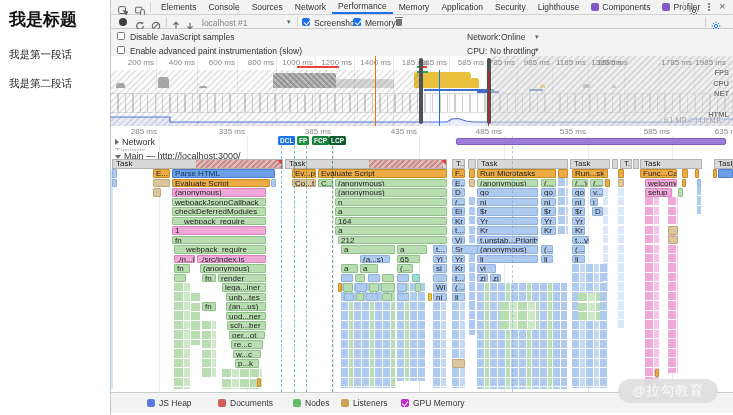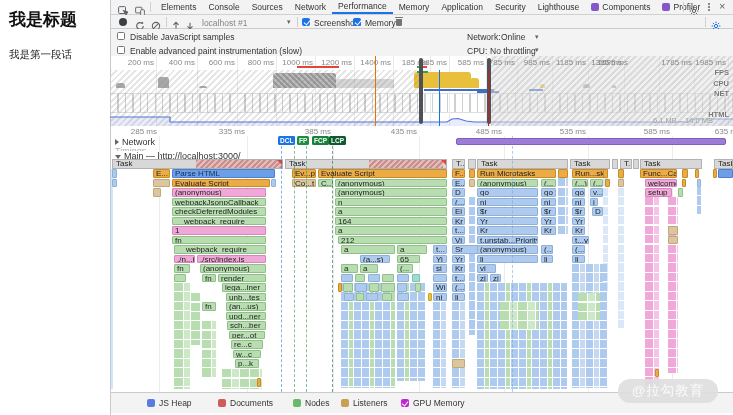--- a/index.html
+++ b/index.html
@@ -81,20 +81,21 @@
   .leg-sq{width:8px;height:8px;border-radius:2px;margin-right:4px;display:inline-block;position:relative;}
   .leg-sq.chk::after{content:"";position:absolute;left:2px;top:0.5px;width:3px;height:5px;border:solid #fff;border-width:0 1.4px 1.4px 0;transform:rotate(40deg);}
   #watermark{position:absolute;left:618px;top:379px;width:100px;height:24px;border-radius:12px;background:rgba(222,222,222,.92);color:#fafafa;font-size:13.5px;line-height:24px;text-align:center;letter-spacing:1px;z-index:20;}
 </style>
 </head>
 <body>
 
 <div id="page-left">
   <h1>我是标题</h1>
   <p style="margin-top:17px;margin-left:9px">我是第一段话</p>
+  <p style="margin-top:15px;margin-left:9px">我是第二段话</p>
 </div>
 <div id="divider"></div>
 
 <div id="tabbar">
   <span class="icon-btn" style="left:7px;top:2px">
     <svg width="10" height="10" viewBox="0 0 16 16">
         <rect x="1" y="1" width="11" height="11" rx="1.5" fill="none" stroke="#5f6368" stroke-width="1.6"></rect>
         <path d="M7 6l6 10 2-4.5L19.5 10z" fill="#5f6368"></path>
       </svg>
   </span>
@@ -320,21 +321,21 @@
     <div class="yellow" style="left: 470px; width: 9px; top: 78px; height: 10px;"></div>
     <div class="yellow" style="left: 540px; width: 5px; top: 84px; height: 4px;"></div>
     <div class="netseg" style="left: 424px; width: 70px; top: 89px;"></div>
     <div class="netseg" style="left: 477px; width: 22px; top: 91px;"></div>
     <div class="netseg" style="left: 529px; width: 14px; top: 89px;"></div>
     <div class="fpsseg" style="left: 417px; width: 11px; top: 71px;"></div>
     <div style="position: absolute; right: 4px; top: 68px; font-size: 7.5px; font-weight: bold; color: rgb(119, 119, 119); text-shadow: rgb(255, 255, 255) 0px 0px 2px; z-index: 9;">FPS</div>
     <div style="position: absolute; right: 4px; top: 79px; font-size: 7.5px; font-weight: bold; color: rgb(119, 119, 119); text-shadow: rgb(255, 255, 255) 0px 0px 2px; z-index: 9;">CPU</div>
     <div style="position: absolute; right: 4px; top: 89px; font-size: 7.5px; font-weight: bold; color: rgb(119, 119, 119); text-shadow: rgb(255, 255, 255) 0px 0px 2px; z-index: 9;">NET</div>
     <div style="position: absolute; right: 4px; top: 110px; font-size: 7.5px; font-weight: bold; color: rgb(119, 119, 119); text-shadow: rgb(255, 255, 255) 0px 0px 2px; z-index: 9;">HTML</div>
-    <div style="position: absolute; right: 20px; top: 116px; font-size: 7.5px; color: rgb(153, 153, 153); text-shadow: rgb(255, 255, 255) 0px 0px 2px; z-index: 9;">6.1 MB – 14.0 MB</div>
+    <div style="position: absolute; right: 12px; top: 116px; font-size: 7.5px; color: rgb(153, 153, 153); text-shadow: rgb(255, 255, 255) 0px 0px 2px; z-index: 9; font-family: Liberation Serif, serif;">6.1 MB – 14.0 MB</div>
     <div class="dim" style="left: 111px; top: 70px; width: 308px; height: 56px;"></div>
     <div class="dim right" style="left: 491px; top: 56px; width: 242px; height: 70px;"></div>
     <div class="handle" style="left: 419px; top: 58px; height: 66px;"></div>
     <div class="handle" style="left: 487px; top: 58px; height: 66px;"></div>
     <div class="ovline" style="left: 375px; top: 56px; height: 70px; background: rgb(227, 116, 0);"></div>
     <div class="ovline" style="left: 439px; top: 70px; height: 56px; background: rgb(26, 115, 232);"></div>
     <div class="ovline" style="left: 488px; top: 70px; height: 56px; background: rgb(197, 34, 31);"></div>
     <div class="fgrid" style="left: 159px;"></div>
     <div class="dttick" style="left: 123px;">285 ms</div>
     <div class="fgrid" style="left: 247px;"></div>

